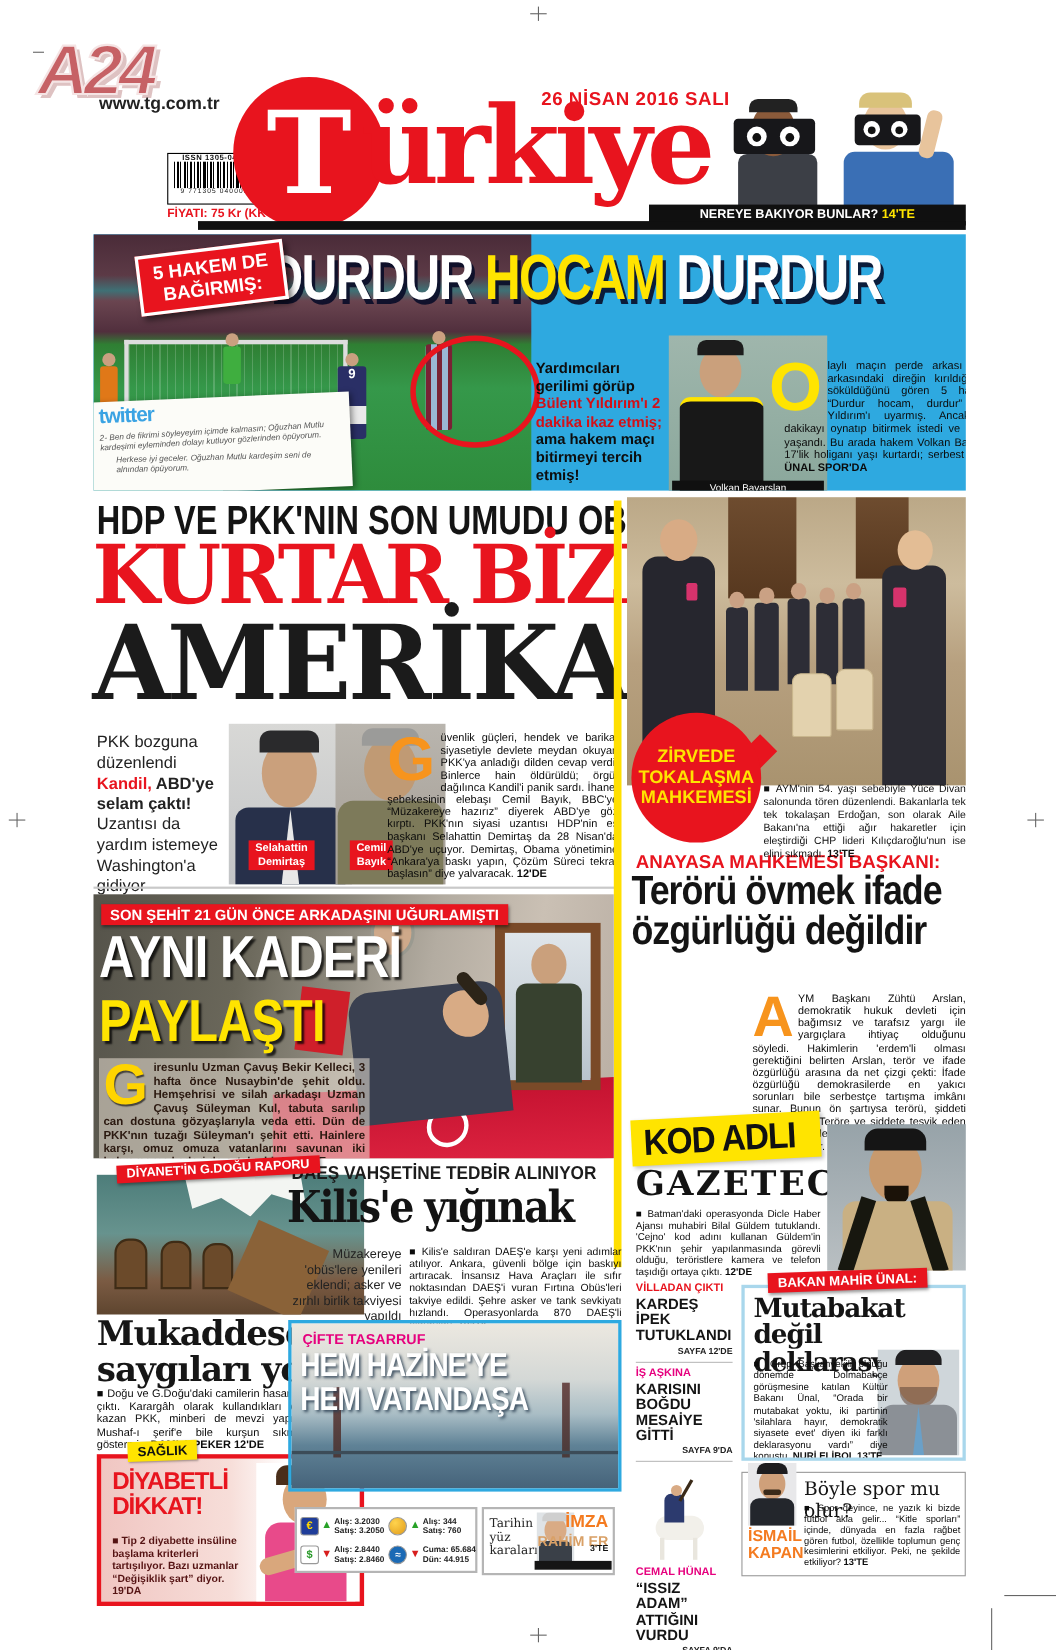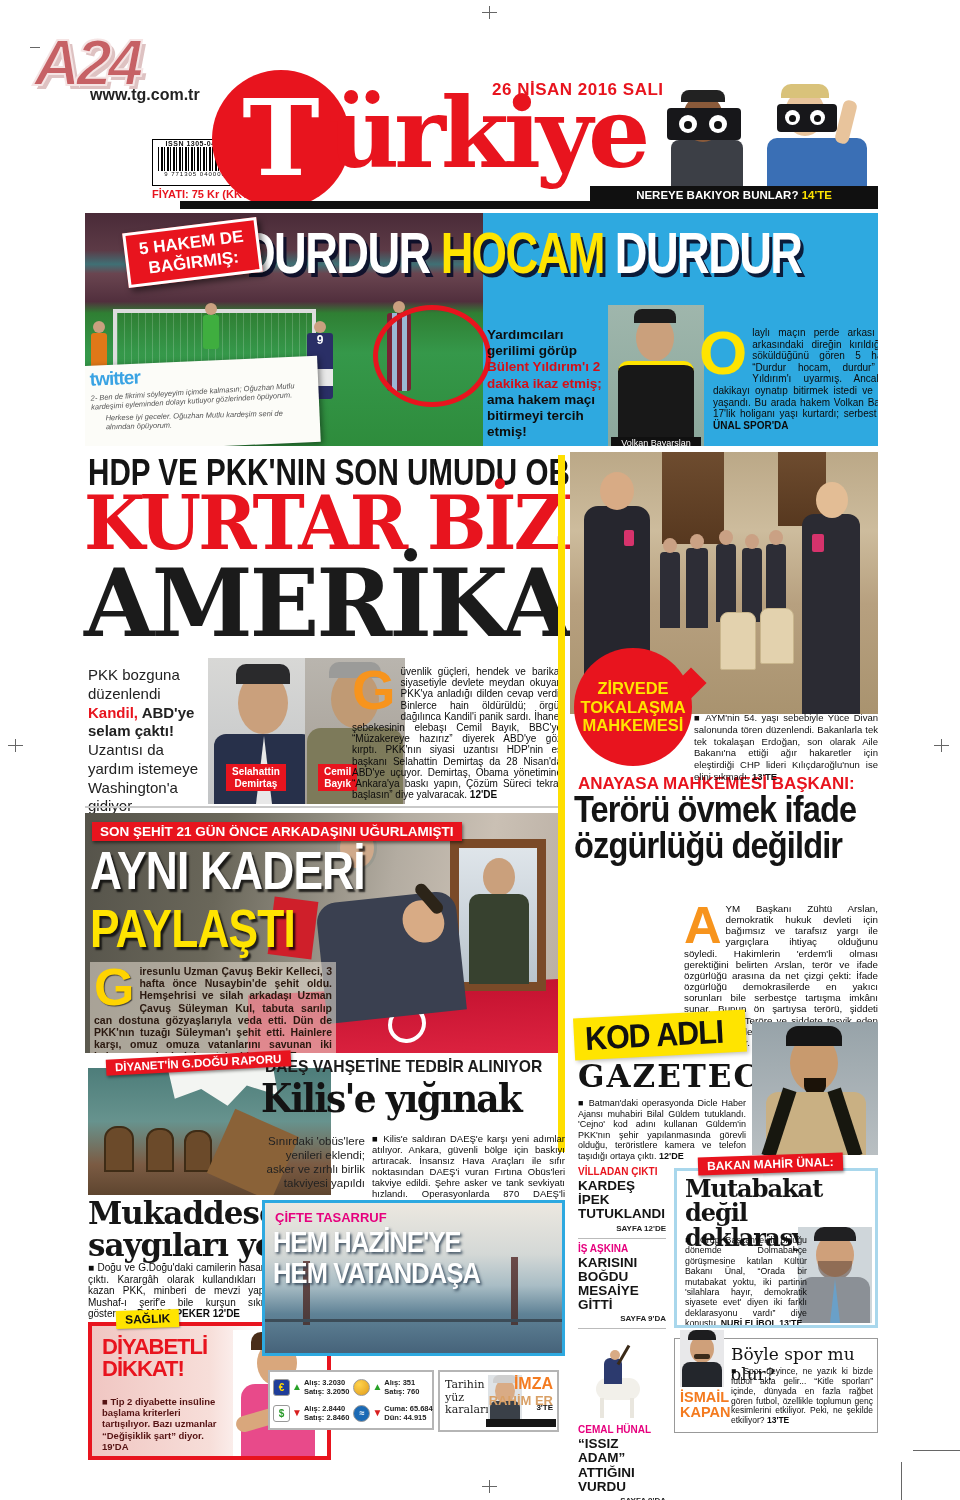--- a/index.html
+++ b/index.html
@@ -54,21 +54,21 @@
   .durdur .yellow{color:#ffe400;}
   .twbox{position:absolute;left:-4px;top:148px;width:238px;height:86px;background:#fcfcf8;
          transform:rotate(-2.5deg);box-shadow:2px 2px 6px rgba(0,0,0,.45);padding:3px 10px;box-sizing:border-box;}
   .twlogo{color:#3aa3e3;font-weight:bold;font-size:19px;letter-spacing:-1px;}
   .tweet{font-size:7.5px;color:#555;font-style:italic;line-height:1.25;transform:rotate(-1deg);margin-top:1px;}
   .tweet2{margin-top:5px;margin-left:14px;transform:rotate(1deg);}
   .banner-deck{position:absolute;left:402px;top:114px;width:118px;font-size:13.5px;font-weight:bold;
                color:#0d0d0d;line-height:1.2;}
   .banner-deck .red{color:#d31017;}
   .referee{position:absolute;left:523px;top:92px;width:96px;height:146px;
-           background:linear-gradient(180deg,#9fb6ac 0%,#8aa79b 100%);}
+           background:linear-gradient(180deg,#9fb6ac 0%,#8aa79b 100%);padding-left:48px;}
   .ref-cap{position:absolute;left:3px;right:3px;bottom:2px;background:#101010;color:#fff;font-size:9px;
            text-align:center;padding:1px 0;}
   .banner-body{position:absolute;left:628px;top:114px;width:246px;font-size:10px;line-height:1.16;
                text-align:justify;color:#0b0b0b;}
   .dropO{float:left;font-size:62px;line-height:.78;font-weight:bold;color:#ffe400;margin:2px 5px 0 -14px;}
 
   
   .lead-kicker{left:88px;top:452px;font-size:37px;font-weight:bold;color:#141414;}
   .lead-h1{left:84px;top:486px;font-size:74px;font-weight:bold;color:#e8141e;letter-spacing:-3px;line-height:1;}
   .lead-h2{left:84px;top:556px;font-size:94px;font-weight:bold;color:#1b1b1b;letter-spacing:-3px;line-height:1;}
@@ -481,21 +481,21 @@
       <div>DİKKAT!</div>
     </div>
     <div class="diabet-body">
       <span>■ Tip 2 diyabette insüline başlama kriterleri tartışılıyor. Bazı uzmanlar “Değişiklik şart” diyor.</span>
       <b>19'DA</b>
     </div>
   </div>
 
   <div class="abs kilis-kicker"><span class="cond" style="transform:scaleX(.92);">DAEŞ VAHŞETİNE TEDBİR ALINIYOR</span></div>
   <div class="abs kilis-h serif"><span class="cond" style="transform:scaleX(.9);">Kilis'e yığınak</span></div>
-  <div class="abs kilis-deck">Sınırdaki 'obüs'lere yenileri eklendi; asker ve zırhlı birlik takviyesi yapıldı</div>
+  <div class="abs kilis-deck">Müzakereye 'obüs'lere yenileri eklendi; asker ve zırhlı birlik takviyesi yapıldı</div>
   <div class="abs kilis-body">
     <span>■ Kilis'e saldıran DAEŞ'e karşı yeni adımlar atılıyor. Ankara, güvenli bölge için baskıyı artıracak. İnsansız Hava Araçları ile sıfır noktasından DAEŞ'i vuran Fırtına Obüs'leri takviye edildi. Şehre asker ve tank sevkiyatı hızlandı. Operasyonlarda 870 DAEŞ'li öldürüldü.</span>
     <b>10'DA</b>
   </div>
 
   <div class="abs tas">
     <div class="tower" style="left:38px;top:58px;height:64px;"></div>
     <div class="tower" style="left:246px;top:54px;height:68px;"></div>
     <div class="deckline" style="left:0;top:116px;width:297px;"></div>
     <div class="tas-kicker">ÇİFTE TASARRUF</div>
@@ -511,21 +511,21 @@
       <span class="arrow up">▲</span>
       <span class="mvals">
         <span>Alış:</span> <span>3.2030</span><br>
         <span>Satış:</span> <span>3.2050</span>
       </span>
     </div>
     <div class="mrow">
       <span class="micon gold"></span>
       <span class="arrow up">▲</span>
       <span class="mvals">
-        <span>Alış:</span> <span>351</span><br>
+        <span>Alış:</span> <span>344</span><br>
         <span>Satış:</span> <span>760</span>
       </span>
     </div>
     <div class="mrow">
       <span class="micon dollar">$</span>
       <span class="arrow down">▼</span>
       <span class="mvals">
         <span>Alış:</span> <span>2.8440</span><br>
         <span>Satış:</span> <span>2.8460</span>
       </span>

